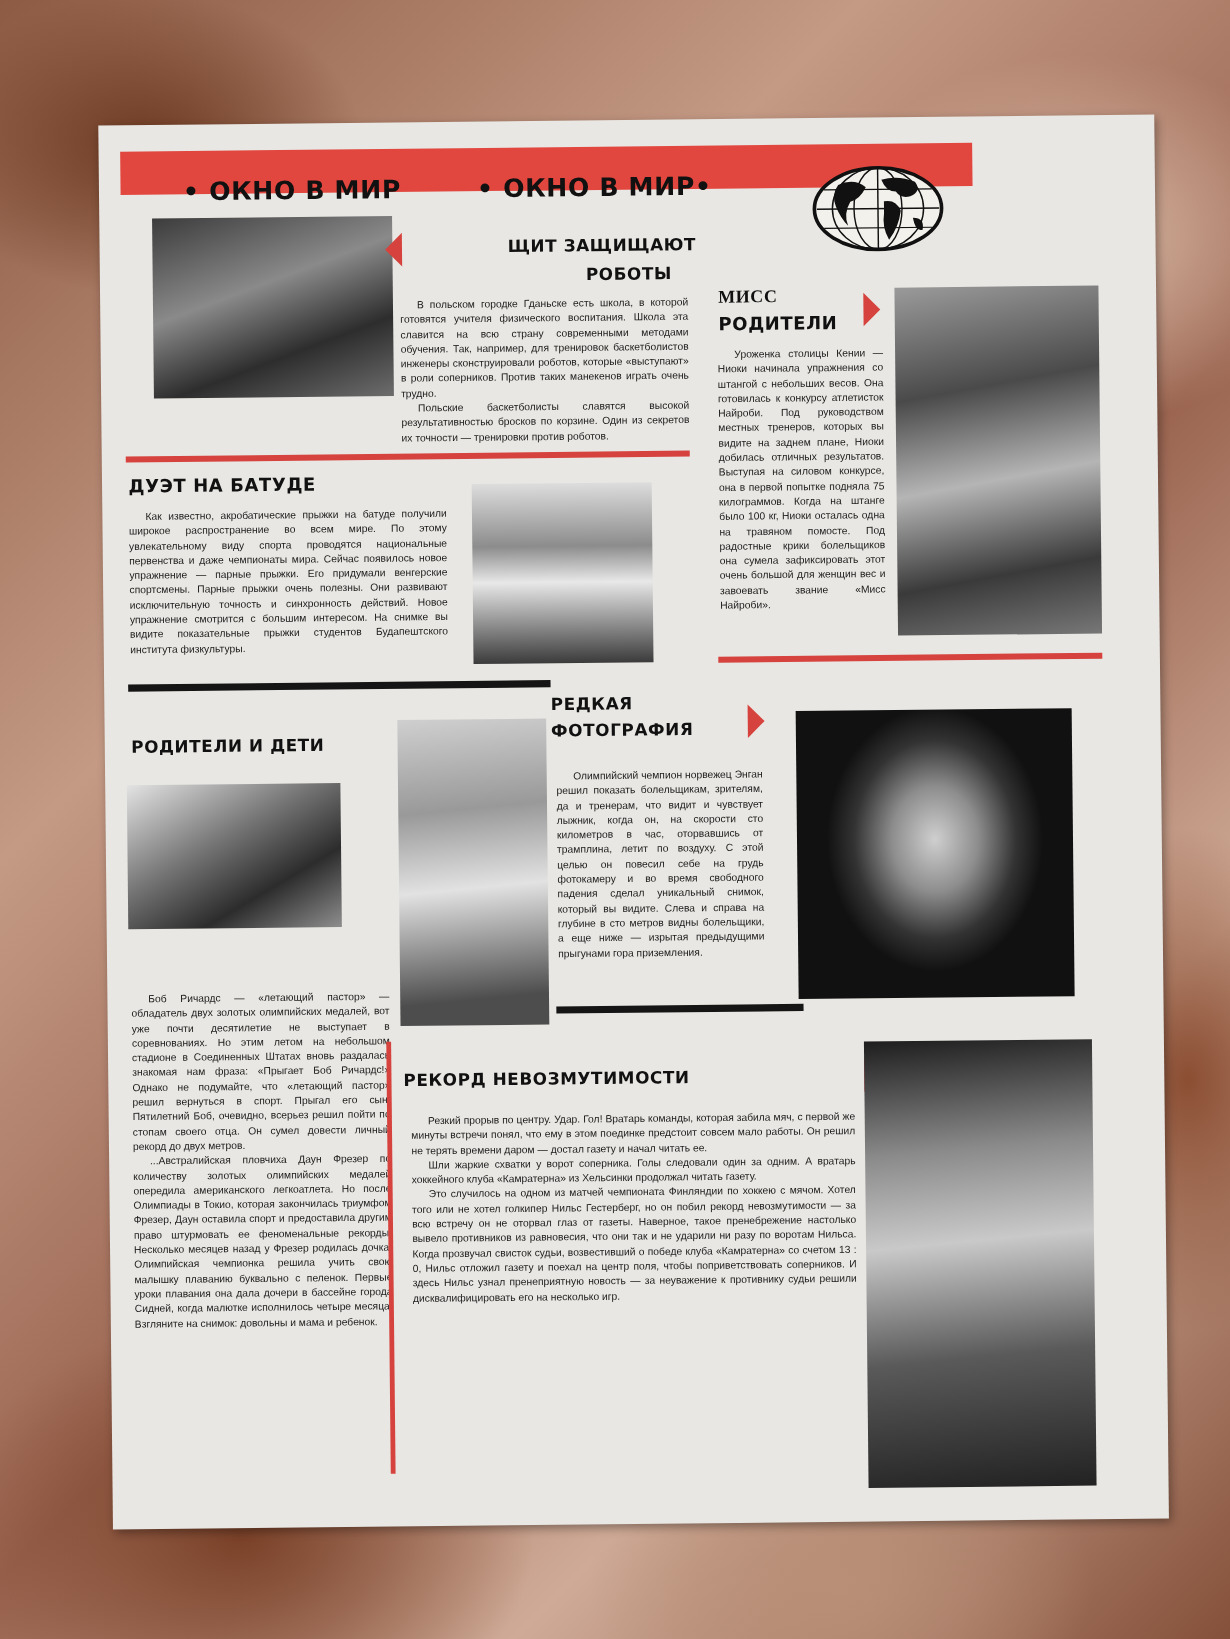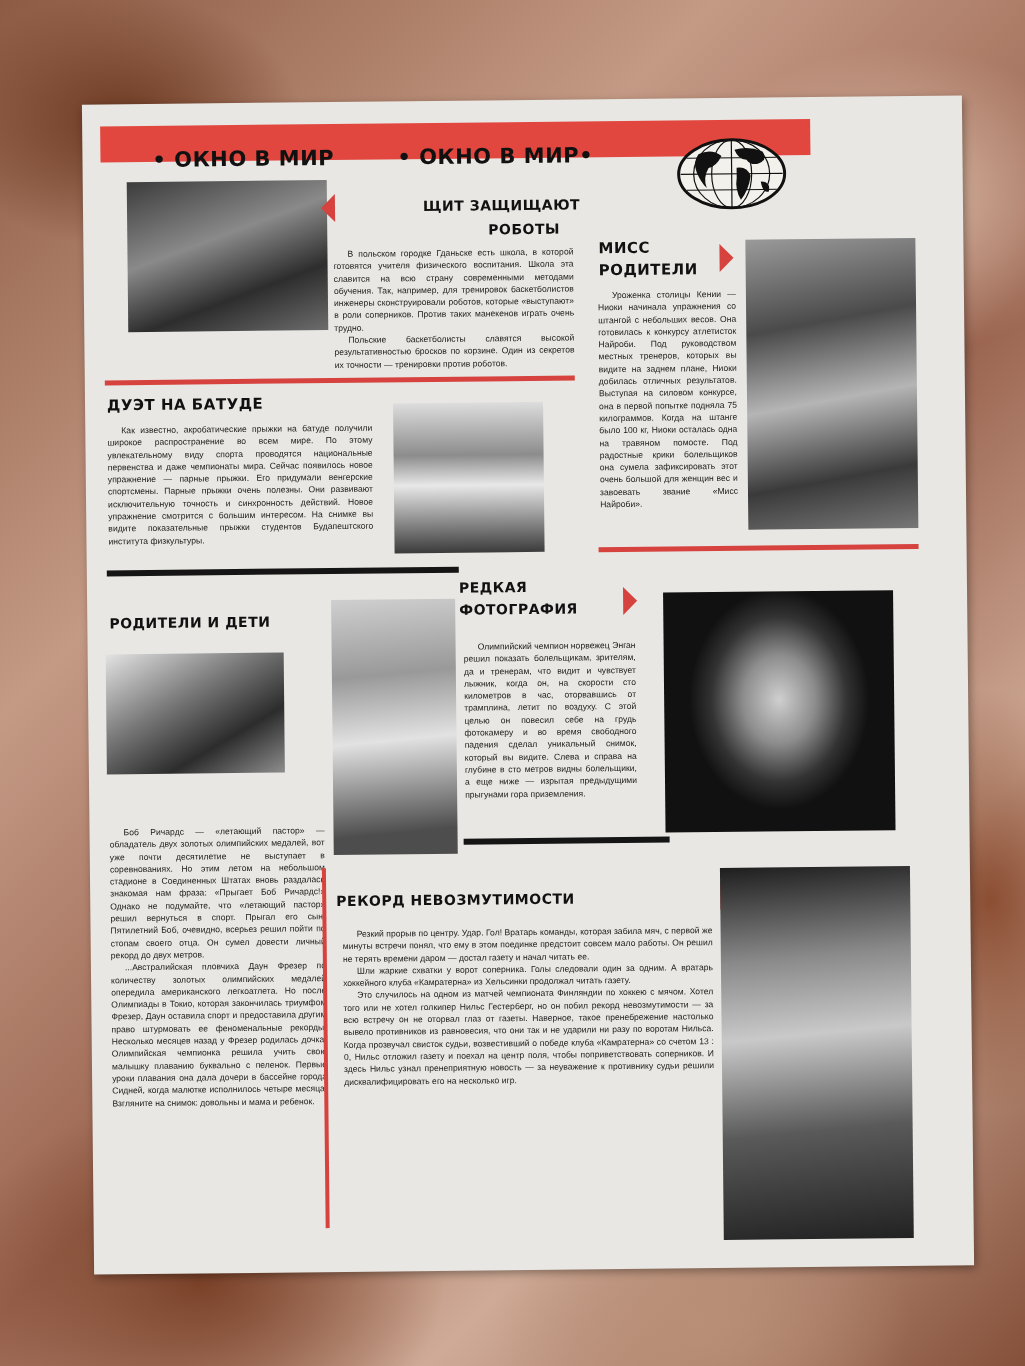--- a/index.html
+++ b/index.html
@@ -83,21 +83,21 @@
   <div class="photo" style="left:44px; top:78px; width:200px; height:150px; background:linear-gradient(160deg,#3c3c3c,#8a8a8a 40%,#2d2d2d 70%,#6d6d6d);"></div>
   <div class="tri-left" style="left:238px; top:92px;"></div>
   <div class="headline" style="left:340px; top:94px;">ЩИТ ЗАЩИЩАЮТ</div>
   <div class="headline" style="left:405px; top:118px;">РОБОТЫ</div>
   <div class="body-text" style="left:250px; top:146px; width:240px;">
     <p>В польском городке Гданьске есть школа, в которой готовятся учителя физического воспитания. Школа эта славится на всю страну современными методами обучения. Так, например, для тренировок баскетболистов инженеры сконструировали роботов, которые «выступают» в роли соперников. Против таких манекенов играть очень трудно.</p>
     <p>Польские баскетболисты славятся высокой результативностью бросков по корзине. Один из секретов их точности — тренировки против роботов.</p>
   </div>
   <div class="red-rule" style="left:20px; top:276px; width:470px;"></div>
 
-  <div class="headline" style="left:515px; top:138px; font-size:15px;">МИСС</div>
+  <div class="headline" style="left:515px; top:138px; font-size:15px;font-family:Liberation Serif, serif;">МИСС</div>
   <div class="headline" style="left:515px; top:160px; font-size:15px;">РОДИТЕЛИ</div>
   <div class="tri-right" style="left:636px; top:146px;"></div>
   <div class="body-text" style="left:514px; top:190px; width:138px;">
     <p>Уроженка столицы Кении — Ниоки начинала упражнения со штангой с небольших весов. Она готовилась к конкурсу атлетисток Найроби. Под руководством местных тренеров, которых вы видите на заднем плане, Ниоки добилась отличных результатов. Выступая на силовом конкурсе, она в первой попытке подняла 75 килограммов. Когда на штанге было 100 кг, Ниоки осталась одна на травяном помосте. Под радостные крики болельщиков она сумела зафиксировать этот очень большой для женщин вес и завоевать звание «Мисс Найроби».</p>
   </div>
   <div class="photo" style="left:662px; top:142px; width:170px; height:290px; background:linear-gradient(170deg,#9a9a9a,#4a4a4a 30%,#b5b5b5 55%,#3a3a3a 80%,#777);"></div>
   <div class="red-rule" style="left:512px; top:448px; width:320px;"></div>
 
   <div class="headline" style="left:22px; top:290px; font-size:15px;">ДУЭТ НА БАТУДЕ</div>
   <div class="body-text" style="left:22px; top:320px; width:265px;">

